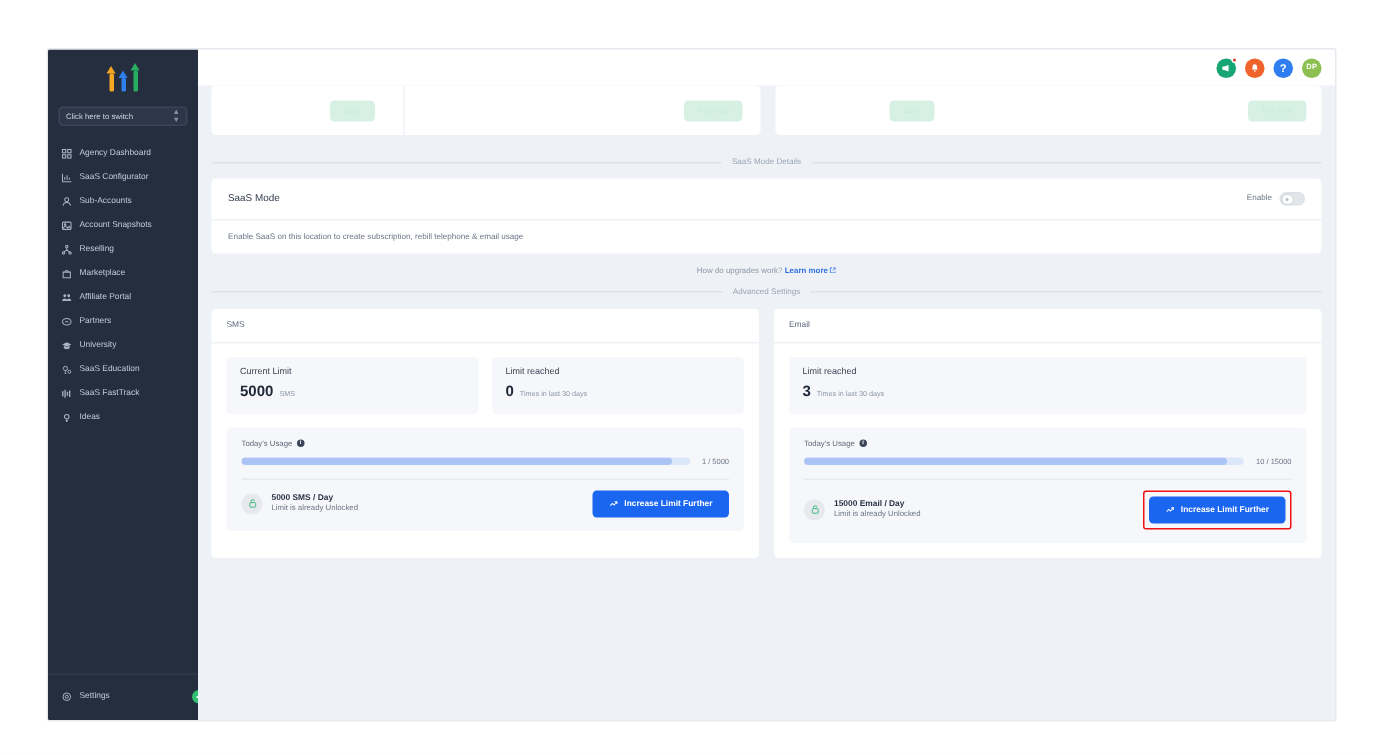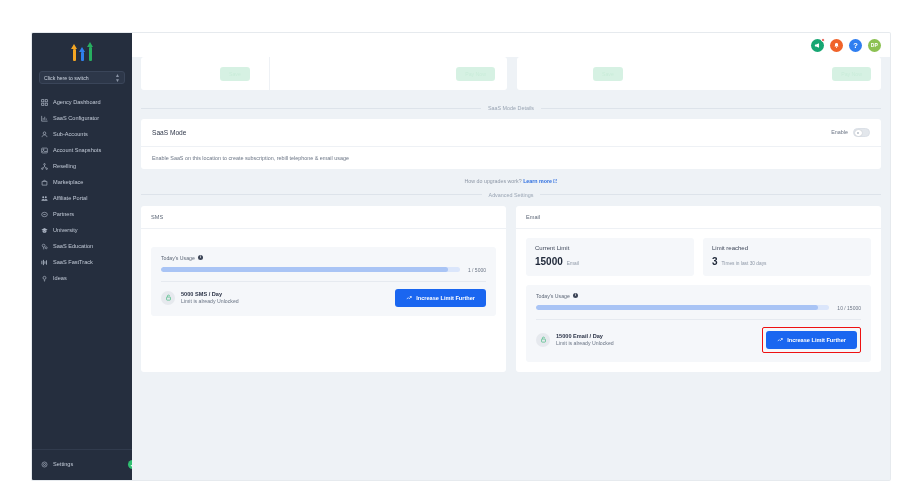--- a/index.html
+++ b/index.html
@@ -545,20 +545,36 @@
           <span class="line"></span>
           <span>Advanced Settings</span>
           <span class="line"></span>
         </div>
 
         <div class="adv-row">
 
           <div class="limit-card">
             <div class="limit-card-head">SMS</div>
             <div class="limit-card-body">
+              <div class="stat-row">
+                <div class="stat-box">
+                  <div class="stat-title">Current Limit</div>
+                  <div class="stat-value-row">
+                    <span class="stat-num">5000</span>
+                    <span class="stat-unit">SMS</span>
+                  </div>
+                </div>
+                <div class="stat-box">
+                  <div class="stat-title">Limit reached</div>
+                  <div class="stat-value-row">
+                    <span class="stat-num">0</span>
+                    <span class="stat-unit">Times in last 30 days</span>
+                  </div>
+                </div>
+              </div>
 
               <div class="usage-box">
                 <div class="usage-head">
                   <span>Today's Usage</span>
                   <span class="info-ico">i</span>
                 </div>
                 <div class="usage-bar-row">
                   <div class="bar-track">
                     <div class="bar-fill" style="width:96%;"></div>
                   </div>
@@ -587,27 +603,20 @@
                 </div>
               </div>
             </div>
           </div>
 
           <div class="limit-card">
             <div class="limit-card-head">Email</div>
             <div class="limit-card-body">
               <div class="stat-row">
                 <div class="stat-box">
-                  <div class="stat-title">Current Limit</div>
-                  <div class="stat-value-row">
-                    <span class="stat-num">15000</span>
-                    <span class="stat-unit">Email</span>
-                  </div>
-                </div>
-                <div class="stat-box">
                   <div class="stat-title">Limit reached</div>
                   <div class="stat-value-row">
                     <span class="stat-num">3</span>
                     <span class="stat-unit">Times in last 30 days</span>
                   </div>
                 </div>
               </div>
 
               <div class="usage-box">
                 <div class="usage-head">

